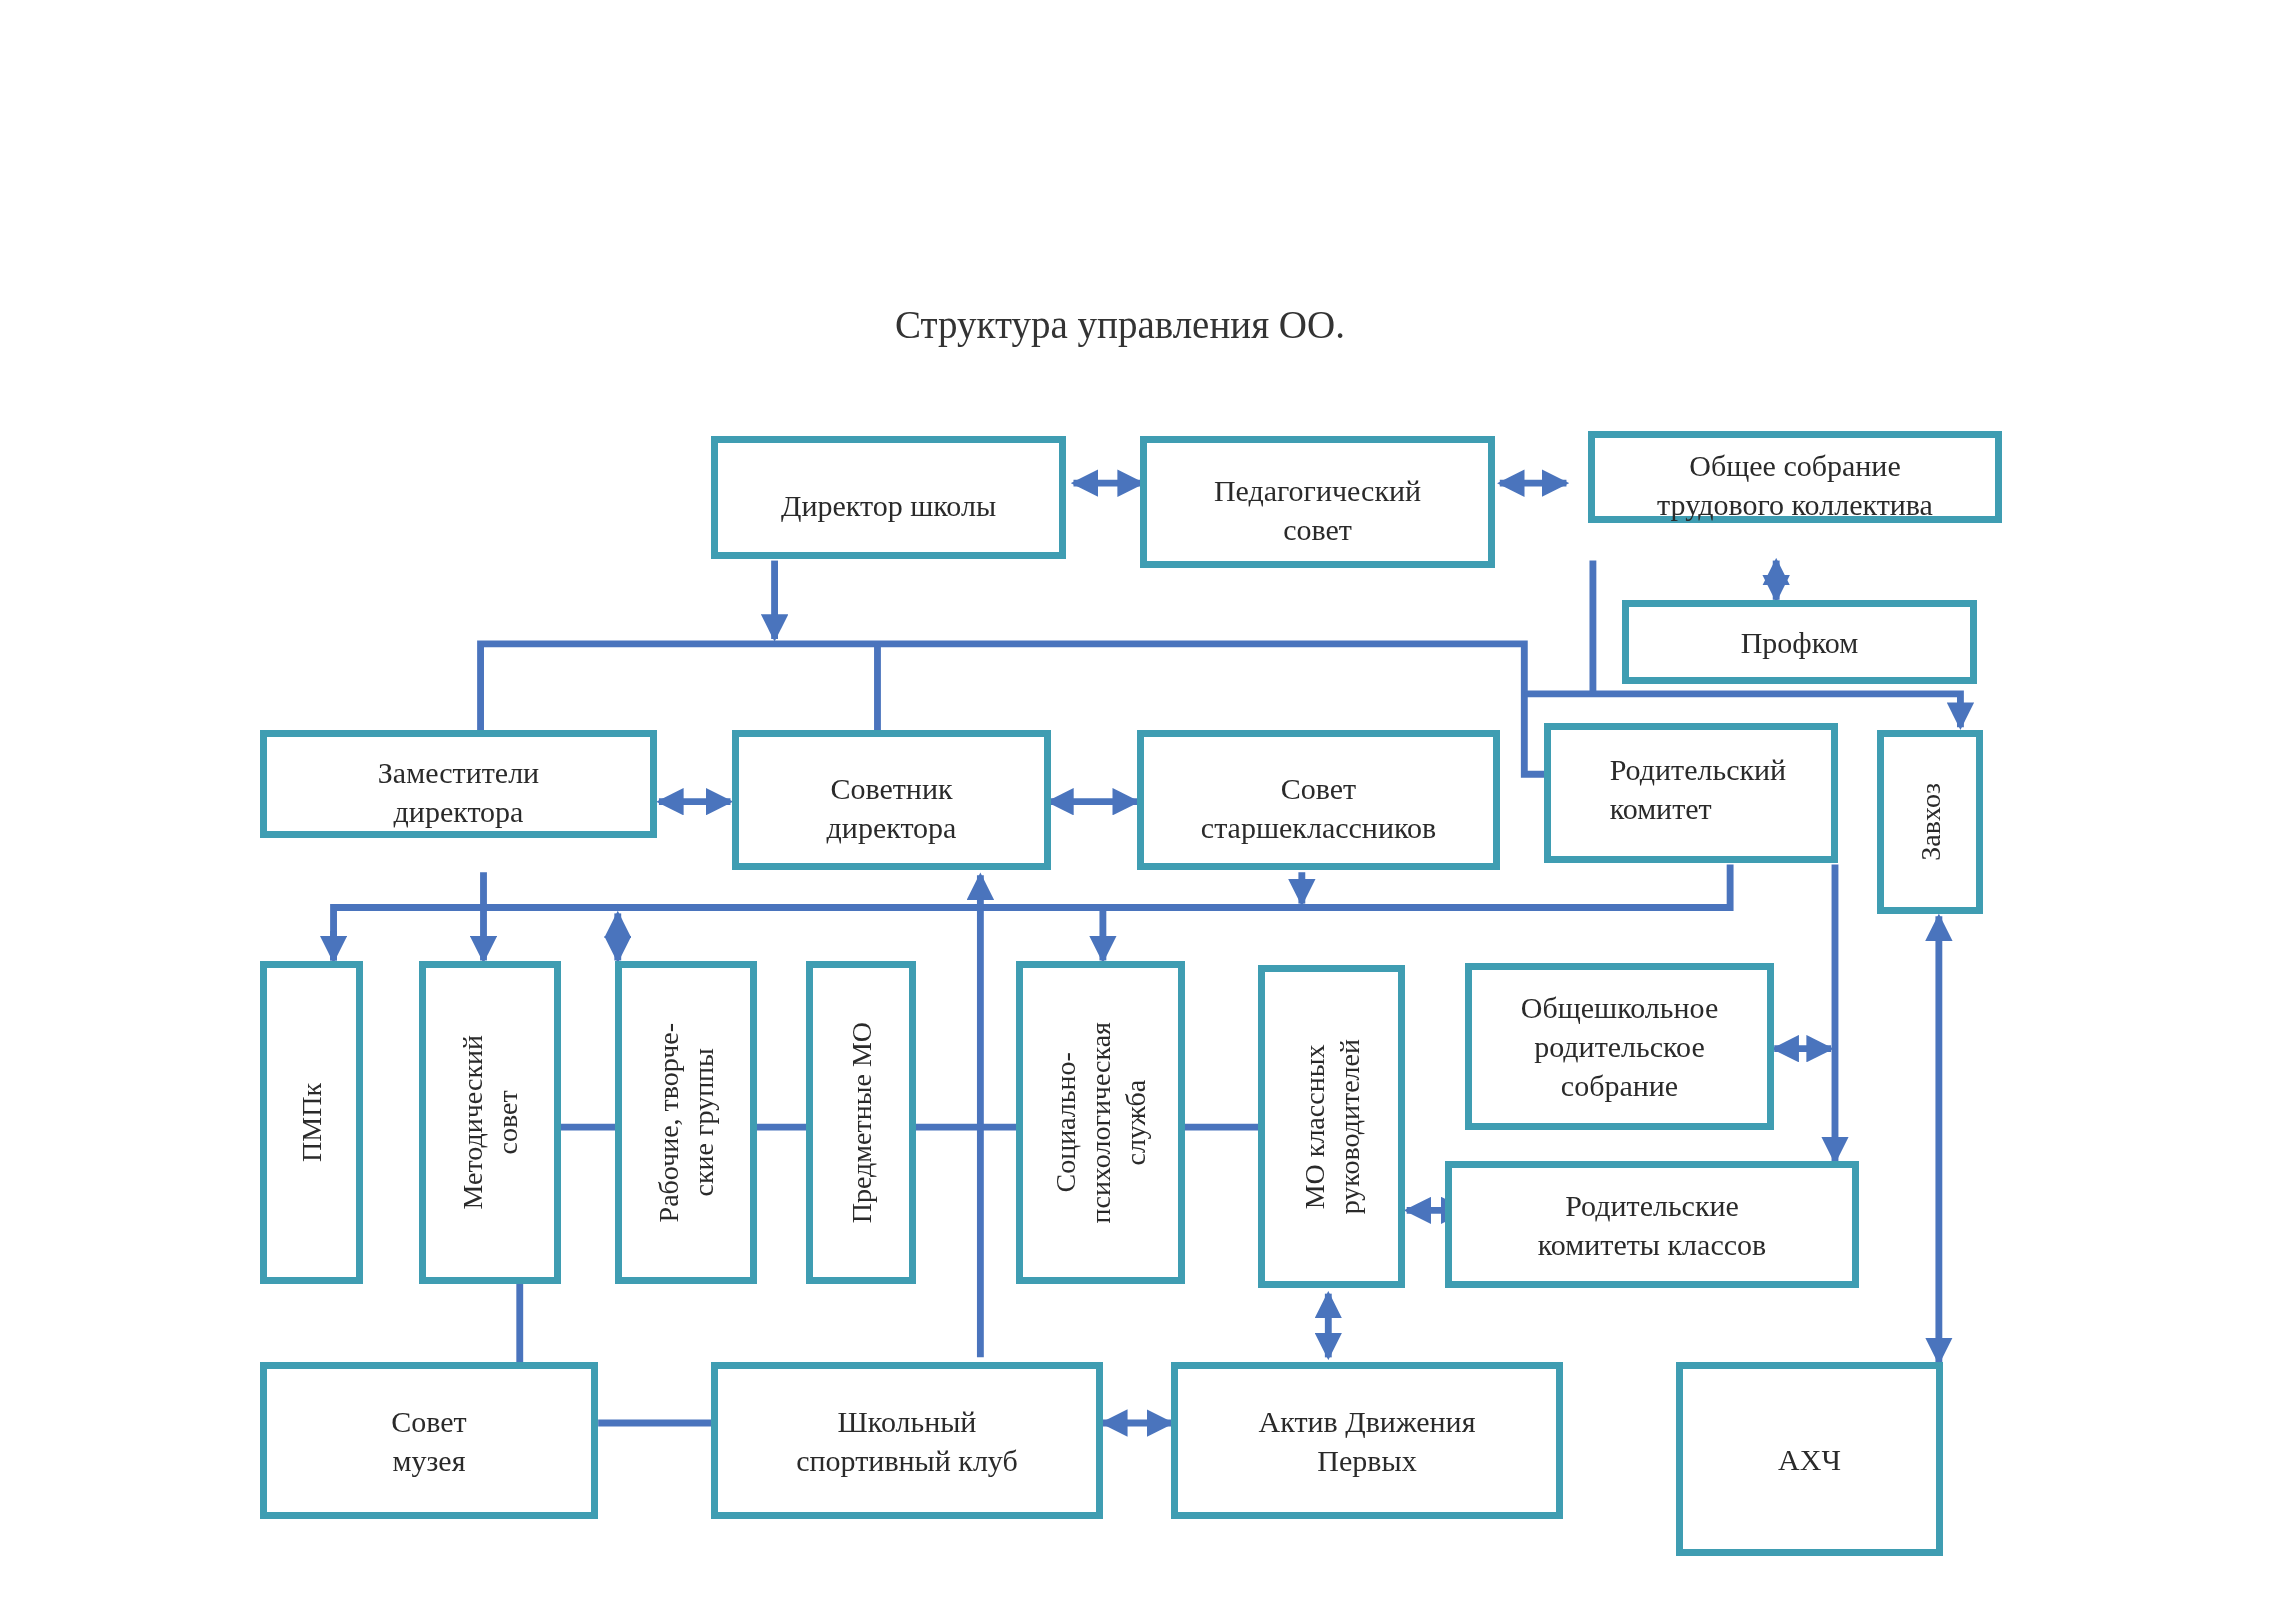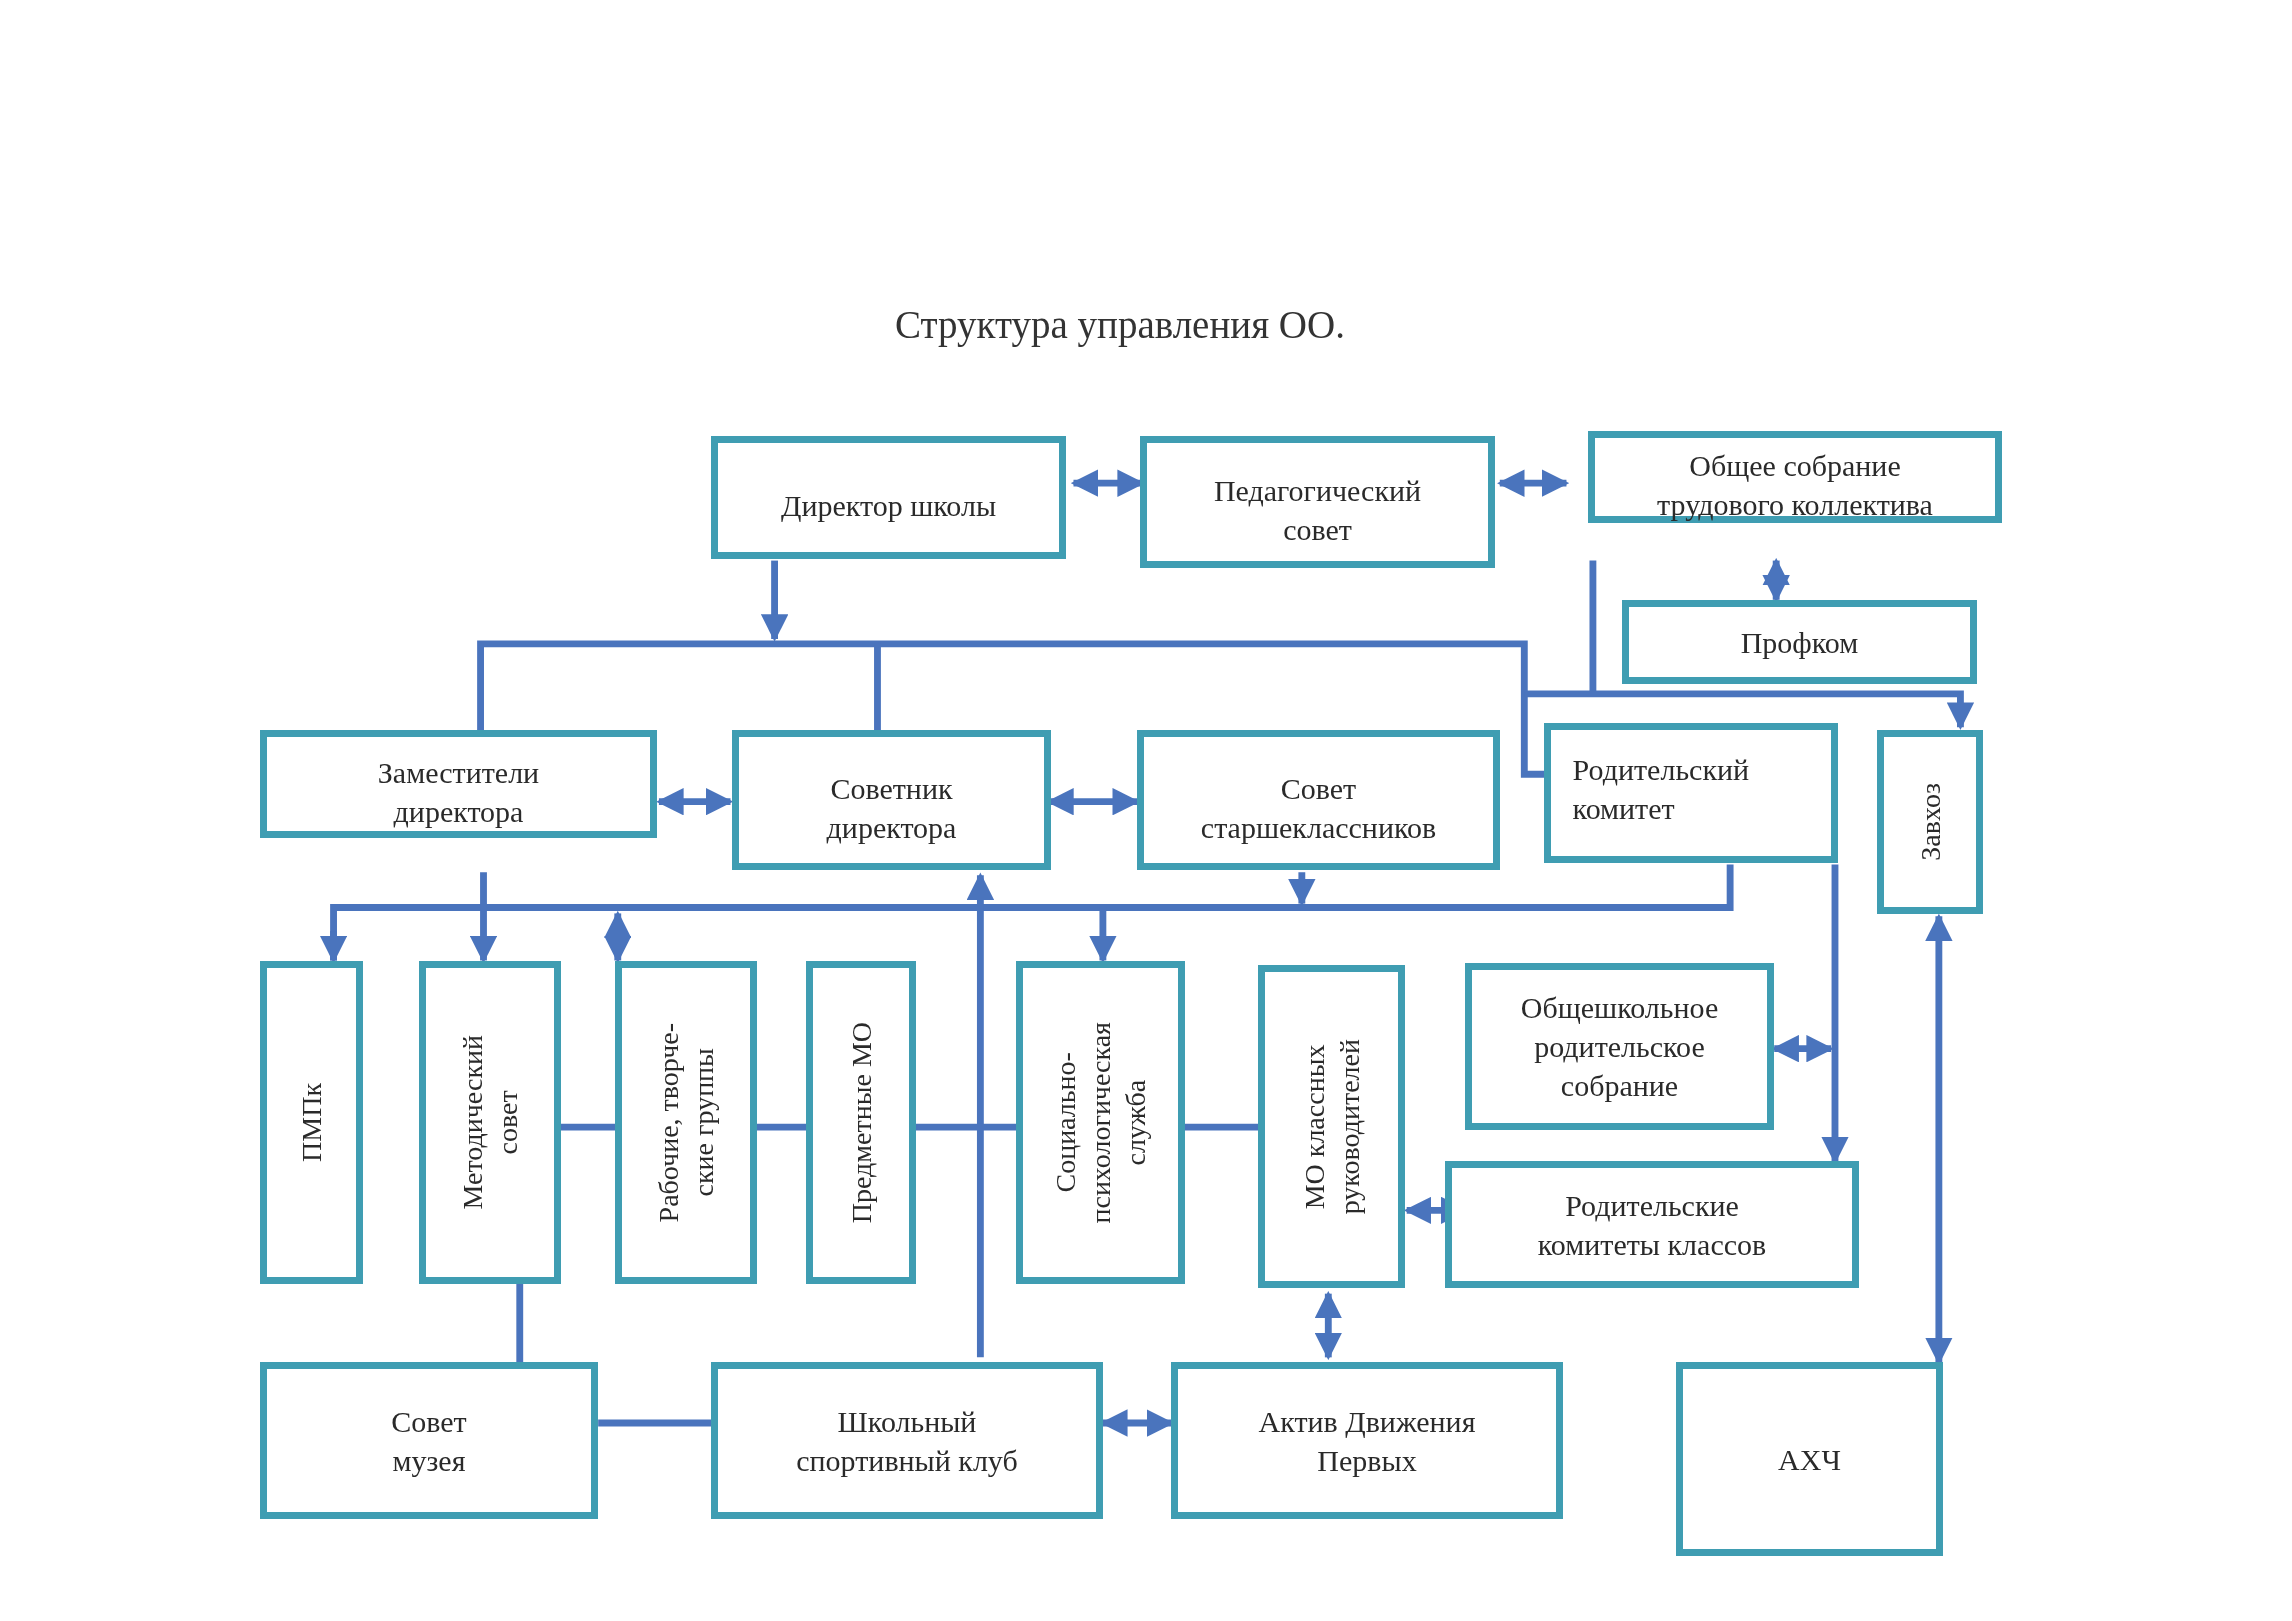--- a/index.html
+++ b/index.html
@@ -5,21 +5,21 @@
   html, body { margin: 0; padding: 0; background: #ffffff; }
   body { width: 2293px; height: 1621px; position: relative; overflow: hidden;
          font-family: "Liberation Serif", "DejaVu Serif", serif; color: #2a2a2a; }
   #title { position: absolute; left: 0; width: 2176px; top: 302px; text-align: center;
            font-size: 39px; color: #333; padding-left: 32px; }
   svg#links { position: absolute; left: 0; top: 0; }
   .box { position: absolute; box-sizing: border-box; border: 7.8px solid #3f9db2;
          background: #fff; display: flex; align-items: center; justify-content: center;
          text-align: center; font-size: 30px; line-height: 39px; padding: 3.9px 7.8px; }
   .box.top { align-items: center; padding-top: 19.6px; }
-  .box.left { justify-content: flex-start; text-align: left; padding-left: 21.6px; align-items: flex-start; padding-top: 19.6px; }
+  .box.left { justify-content: center; text-align: left; padding-left: 21.6px; align-items: flex-start; padding-top: 19.6px; }
   .box .vt { writing-mode: vertical-rl; transform: rotate(180deg); white-space: pre-line; font-size: 28px; line-height: 35px; }
   .box .lbl { white-space: pre-line; }
 </style>
 </head>
 <body>
 
 <div id="title">Структура управления ОО.</div>
 
 <svg id="links" width="2293" height="1621" viewBox="0 0 2339 1654">
   <defs>

